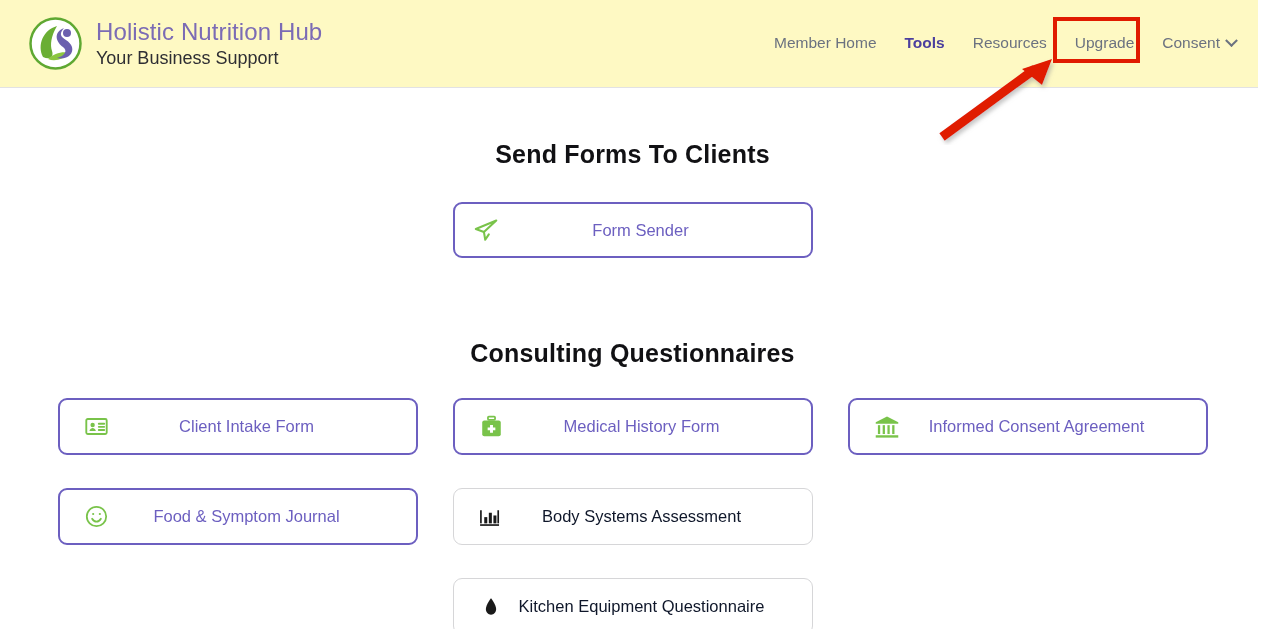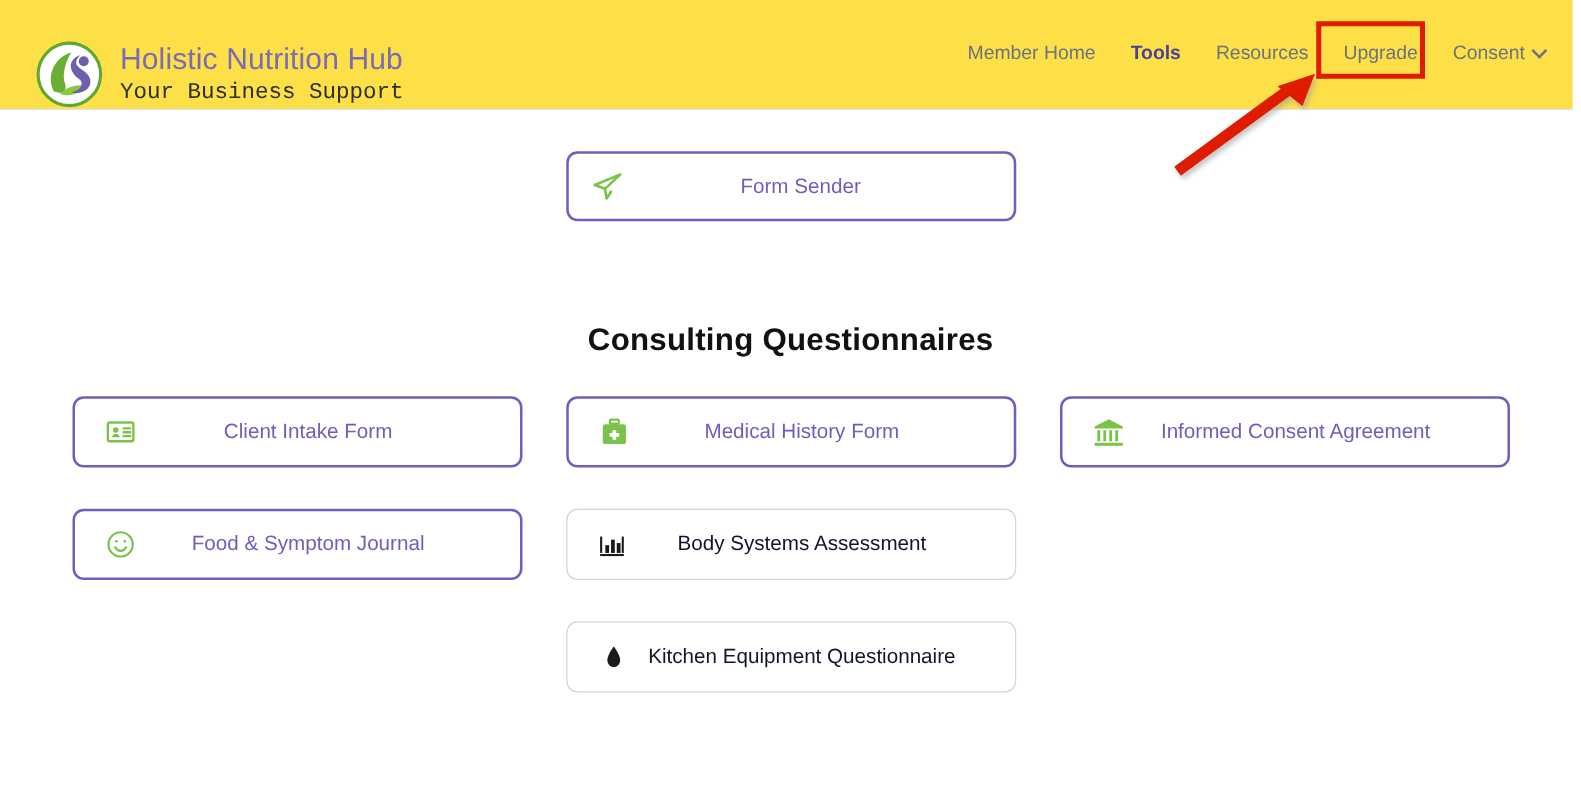--- a/index.html
+++ b/index.html
@@ -17,24 +17,24 @@
     background: #ffffff;
     overflow: hidden;
   }
 
   
   .header {
     position: absolute;
     top: 0; left: 0;
     width: 1258px;
     height: 88px;
-    background: #fde047;
+    background: #fef9c3;
     border-bottom: 1px solid #e2e2e4;
     display: flex;
-    align-items: flex-end;
+    align-items: center;
   }
   .brand {
     display: flex;
     align-items: center;
     margin-left: 28px;
   }
   .logo-wrap {
     width: 55px; height: 55px;
     flex: 0 0 55px;
     margin-right: 13px;
@@ -48,21 +48,20 @@
     letter-spacing: .1px;
     white-space: nowrap;
   }
   .brand-sub {
     font-size: 18px;
     line-height: 23px;
     color: #2e2e33;
     font-weight: 400;
     margin-top: 1px;
     white-space: nowrap;
-    font-family: Liberation Mono, monospace;
   }
 
   .nav {
     position: absolute;
     right: 10px;
     top: 27px;
     display: flex;
     align-items: center;
     gap: 0px;
   }
@@ -231,20 +230,21 @@
       </filter>
     </defs>
     <g filter="url(#sh)">
       <path d="M12 82 L105 14" stroke="#e01b00" stroke-width="9" stroke-linecap="butt"></path>
       <path d="M122 4 L92 14 L112 30 Z" fill="#e01b00"></path>
     </g>
   </svg>
 
   <div class="main">
 
+    <div class="section-title" id="send-title">Send Forms To Clients</div>
 
     <div class="single-row">
       <div class="card form-sender">
         <span class="card-icon">
           <svg viewBox="0 0 24 24" width="26" height="26" fill="none" stroke="#79c34a" stroke-width="1.9" stroke-linejoin="round" stroke-linecap="round">
             <path d="M21.5 3.2 L2.6 11.1 L10.1 13.9 L21.5 3.2 Z"></path>
             <path d="M10.1 13.9 L11.3 21.0 L14.6 16.0"></path>
           </svg>
         </span>
         <span class="card-label">Form Sender</span>

